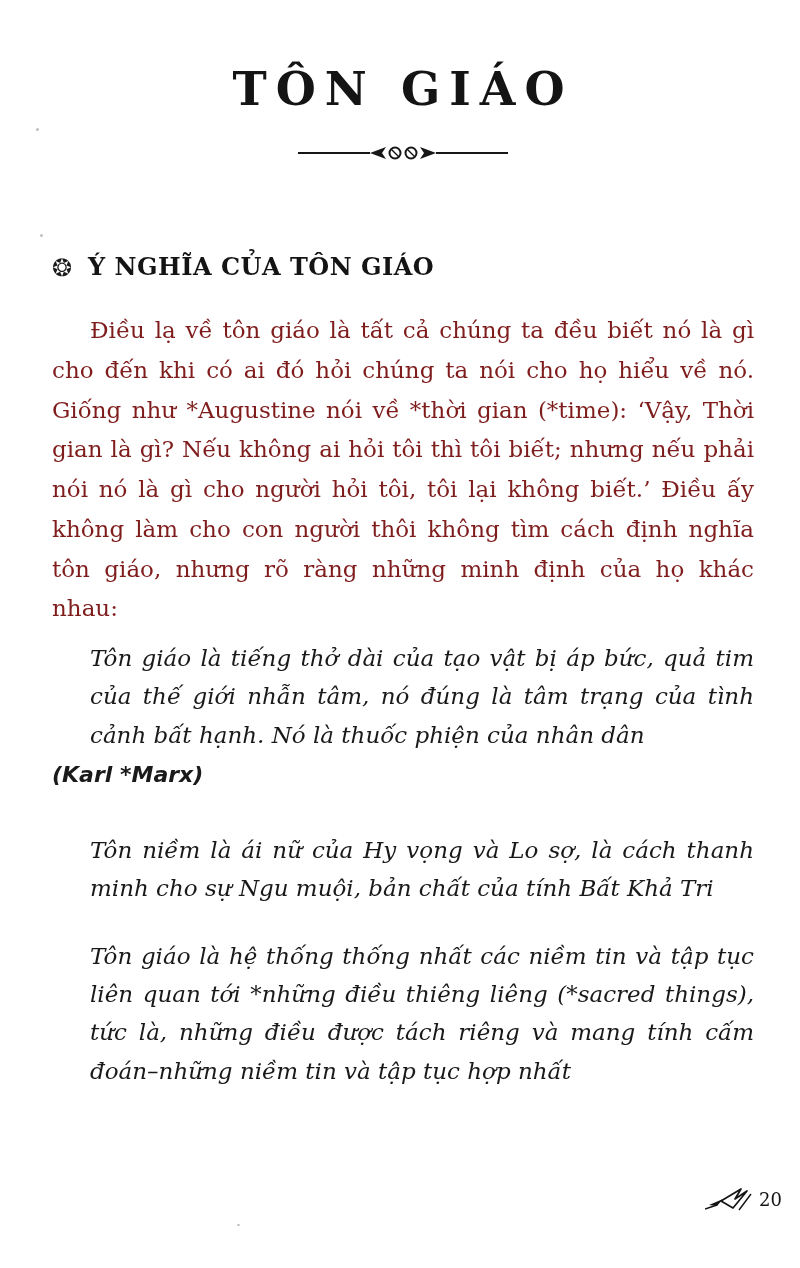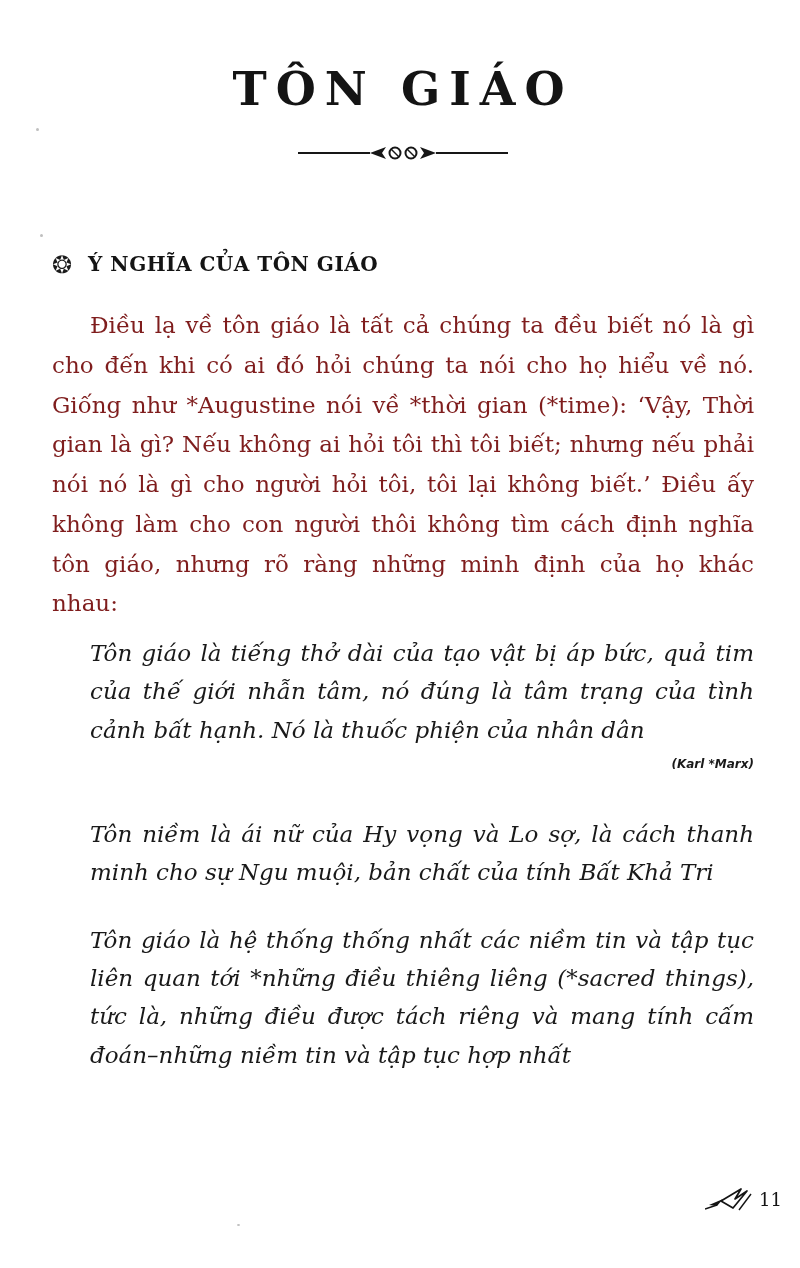--- a/index.html
+++ b/index.html
@@ -41,21 +41,21 @@
   .section-bullet {
     font-family: "DejaVu Sans", sans-serif;
     font-size: 24px;
     line-height: 1;
     color: #1b1b1b;
     transform: translateY(1px);
   }
   .section-heading {
     font-family: "DejaVu Serif", serif;
     font-weight: bold;
-    font-size: 20px;
+    font-size: 24px;
     letter-spacing: 0.5px;
     color: #141414;
   }
   .body-paragraph {
     margin-top: 30px;
     font-size: 23px;
     line-height: 1.73;
     text-align: justify;
     text-indent: 38px;
     color: #7f1d1d;
@@ -65,25 +65,25 @@
     font-style: italic;
     font-size: 23px;
     line-height: 1.66;
     text-align: justify;
     color: #191919;
   }
   .quote-1 { margin-top: 10px; }
   .quote-2 { margin-top: 44px; }
   .quote-3 { margin-top: 30px; }
   .attribution {
-    text-align: right;
+    text-align: left;
     font-family: "DejaVu Sans", "Liberation Sans", sans-serif;
     font-weight: bold;
     font-style: italic;
-    font-size: 12px;
+    font-size: 22px;
     margin-top: 8px;
     color: #1a1a1a;
   }
   .page-footer {
     position: absolute;
     right: 18px;
     bottom: 56px;
     display: flex;
     align-items: center;
     gap: 2px;
@@ -141,16 +141,16 @@
 
   <div class="quote-block quote-3">Tôn giáo là hệ thống thống nhất các niềm tin và tập tục liên quan tới *những điều thiêng liêng (*sacred things), tức là, những điều được tách riêng và mang tính cấm đoán–những niềm tin và tập tục hợp nhất</div>
 
   <div class="page-footer">
     <svg width="52" height="26" viewBox="0 0 52 26">
       <path d="M4 19 L18 13 L12 20 Z" fill="#141414"></path>
       <line x1="0" y1="23" x2="12" y2="19" stroke="#141414" stroke-width="1.6"></line>
       <path d="M16 15 L36 3 L30 13 L42 5 L28 22 Z" fill="none" stroke="#141414" stroke-width="1.7" stroke-linejoin="round"></path>
       <line x1="34" y1="24" x2="46" y2="8" stroke="#141414" stroke-width="1.4"></line>
     </svg>
-    <span class="page-number">11</span>
+    <span class="page-number">20</span>
   </div>
 
 </div>
 
 </body></html>

